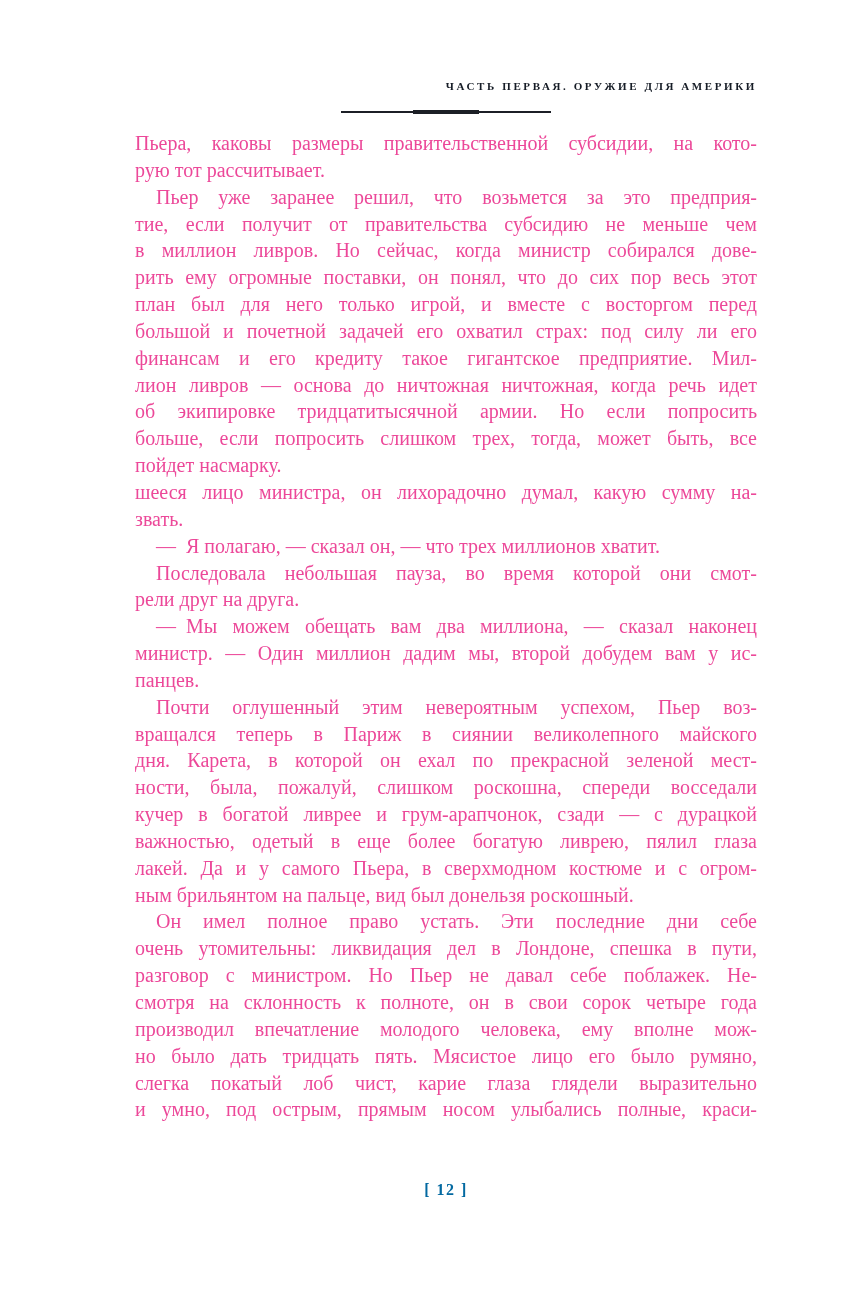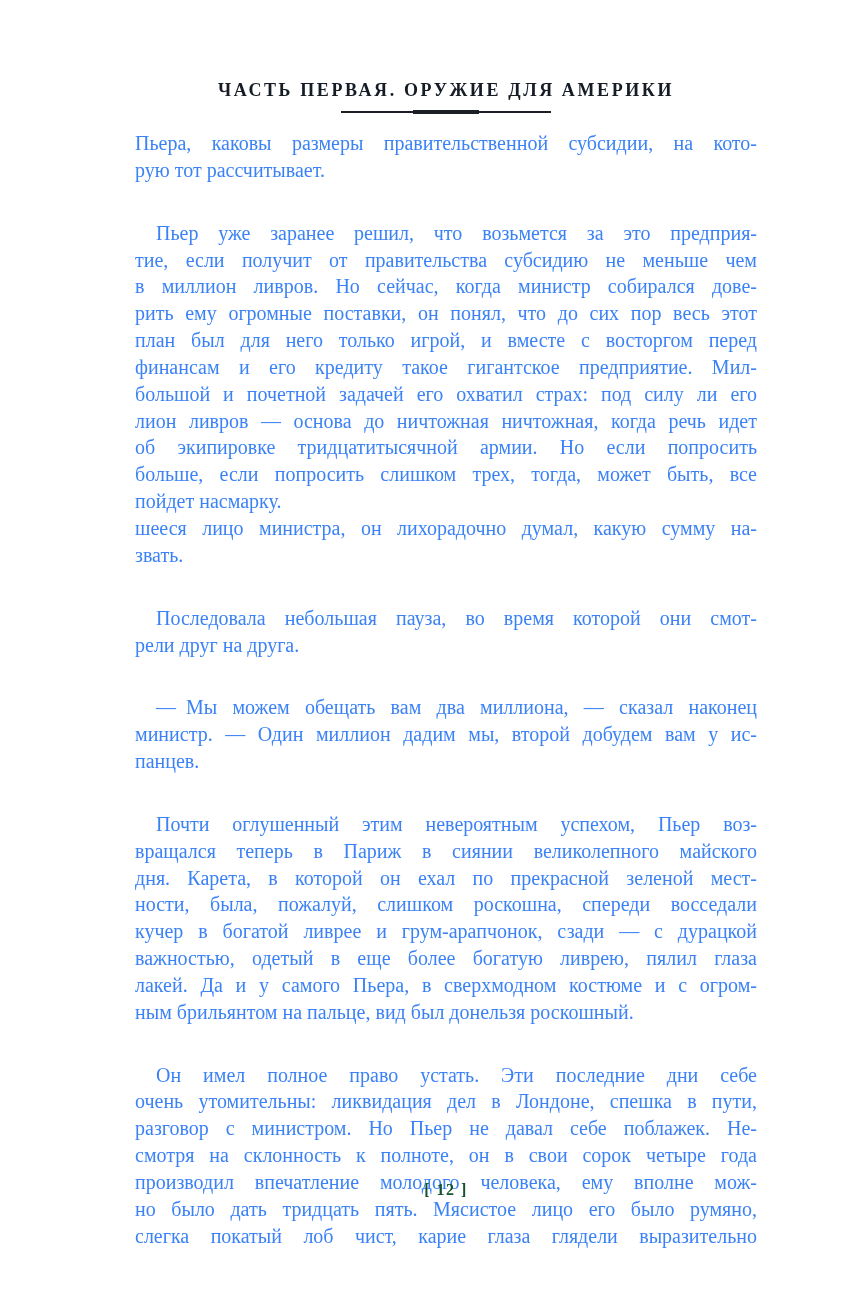--- a/index.html
+++ b/index.html
@@ -9,23 +9,23 @@
     height: 1299px;
     background: #ffffff;
     overflow: hidden;
     font-family: "Liberation Serif", "DejaVu Serif", serif;
   }
   .running-title {
     position: absolute;
     top: 80px;
     left: 135px;
     width: 622px;
-    text-align: center;
+    text-align: right;
     font-weight: bold;
-    font-size: 18px;
+    font-size: 11px;
     letter-spacing: 2.6px;
     color: #161c26;
     white-space: nowrap;
   }
   .divider-wrap {
     position: absolute;
     top: 109px;
     left: 135px;
     width: 622px;
     display: flex;
@@ -35,39 +35,39 @@
   .ornament .rule-thin  { position: absolute; top: 2.2px; left: 0;    width: 210px; height: 1.6px; background: #1c1f26; }
   .ornament .rule-mid   { position: absolute; top: 1.7px; left: 42px; width: 126px; height: 2.6px; background: #1c1f26; }
   .ornament .rule-thick { position: absolute; top: 1.1px; left: 72px; width: 66px;  height: 4px;   background: #1c1f26; }
   .text-block {
     position: absolute;
     left: 135px;
     top: 130px;
     width: 622px;
     font-size: 20px;
     line-height: 26.85px;
-    color: #3b82f6;
+    color: #ec4899;
   }
   .line {
     text-align: justify;
     text-align-last: justify;
     white-space: normal;
   }
   .line.para-end { text-align-last: left; }
-  .line.indent { text-indent: 21px; margin-top: 36px; }
+  .line.indent { text-indent: 21px; }
   .page-number {
     position: absolute;
     top: 1181px;
     left: 135px;
     width: 622px;
     text-align: center;
     font-size: 16px;
     font-weight: bold;
     letter-spacing: 1.5px;
-    color: #14532d;
+    color: #0369a1;
   }
 </style>
 </head>
 <body>
 
 <div class="page">
 
   <div class="running-title">ЧАСТЬ ПЕРВАЯ. ОРУЖИЕ ДЛЯ АМЕРИКИ</div>
 
   <div class="divider-wrap">
@@ -79,45 +79,47 @@
   </div>
 
   <div class="text-block">
       <div class="line">Пьера, каковы размеры правительственной субсидии, на кото-</div>
       <div class="line para-end">рую тот рассчитывает.</div>
       <div class="line indent">Пьер уже заранее решил, что возьмется за это предприя-</div>
       <div class="line">тие, если получит от правительства субсидию не меньше чем</div>
       <div class="line">в миллион ливров. Но сейчас, когда министр собирался дове-</div>
       <div class="line">рить ему огромные поставки, он понял, что до сих пор весь этот</div>
       <div class="line">план был для него только игрой, и вместе с восторгом перед</div>
+      <div class="line">большой и почетной задачей его охватил страх: под силу ли его</div>
       <div class="line">финансам и его кредиту такое гигантское предприятие. Мил-</div>
-      <div class="line">большой и почетной задачей его охватил страх: под силу ли его</div>
       <div class="line">лион ливров — основа до ничтожная ничтожная, когда речь идет</div>
       <div class="line">об экипировке тридцатитысячной армии. Но если попросить</div>
       <div class="line">больше, если попросить слишком трех, тогда, может быть, все</div>
       <div class="line para-end">пойдет насмарку.</div>
       <div class="line">шееся лицо министра, он лихорадочно думал, какую сумму на-</div>
       <div class="line para-end">звать.</div>
+      <div class="line indent para-end">— Я полагаю, — сказал он, — что трех миллионов хватит.</div>
       <div class="line indent">Последовала небольшая пауза, во время которой они смот-</div>
       <div class="line para-end">рели друг на друга.</div>
       <div class="line indent">— Мы можем обещать вам два миллиона, — сказал наконец</div>
       <div class="line">министр. — Один миллион дадим мы, второй добудем вам у ис-</div>
       <div class="line para-end">панцев.</div>
       <div class="line indent">Почти оглушенный этим невероятным успехом, Пьер воз-</div>
       <div class="line">вращался теперь в Париж в сиянии великолепного майского</div>
       <div class="line">дня. Карета, в которой он ехал по прекрасной зеленой мест-</div>
       <div class="line">ности, была, пожалуй, слишком роскошна, спереди восседали</div>
       <div class="line">кучер в богатой ливрее и грум-арапчонок, сзади — с дурацкой</div>
       <div class="line">важностью, одетый в еще более богатую ливрею, пялил глаза</div>
       <div class="line">лакей. Да и у самого Пьера, в сверхмодном костюме и с огром-</div>
       <div class="line para-end">ным брильянтом на пальце, вид был донельзя роскошный.</div>
       <div class="line indent">Он имел полное право устать. Эти последние дни себе</div>
       <div class="line">очень утомительны: ликвидация дел в Лондоне, спешка в пути,</div>
       <div class="line">разговор с министром. Но Пьер не давал себе поблажек. Не-</div>
       <div class="line">смотря на склонность к полноте, он в свои сорок четыре года</div>
       <div class="line">производил впечатление молодого человека, ему вполне мож-</div>
       <div class="line">но было дать тридцать пять. Мясистое лицо его было румяно,</div>
       <div class="line">слегка покатый лоб чист, карие глаза глядели выразительно</div>
+      <div class="line">и умно, под острым, прямым носом улыбались полные, краси-</div>
     </div>
 
   <div class="page-number">[ 12 ]</div>
 
 </div>
 
 </body></html>

